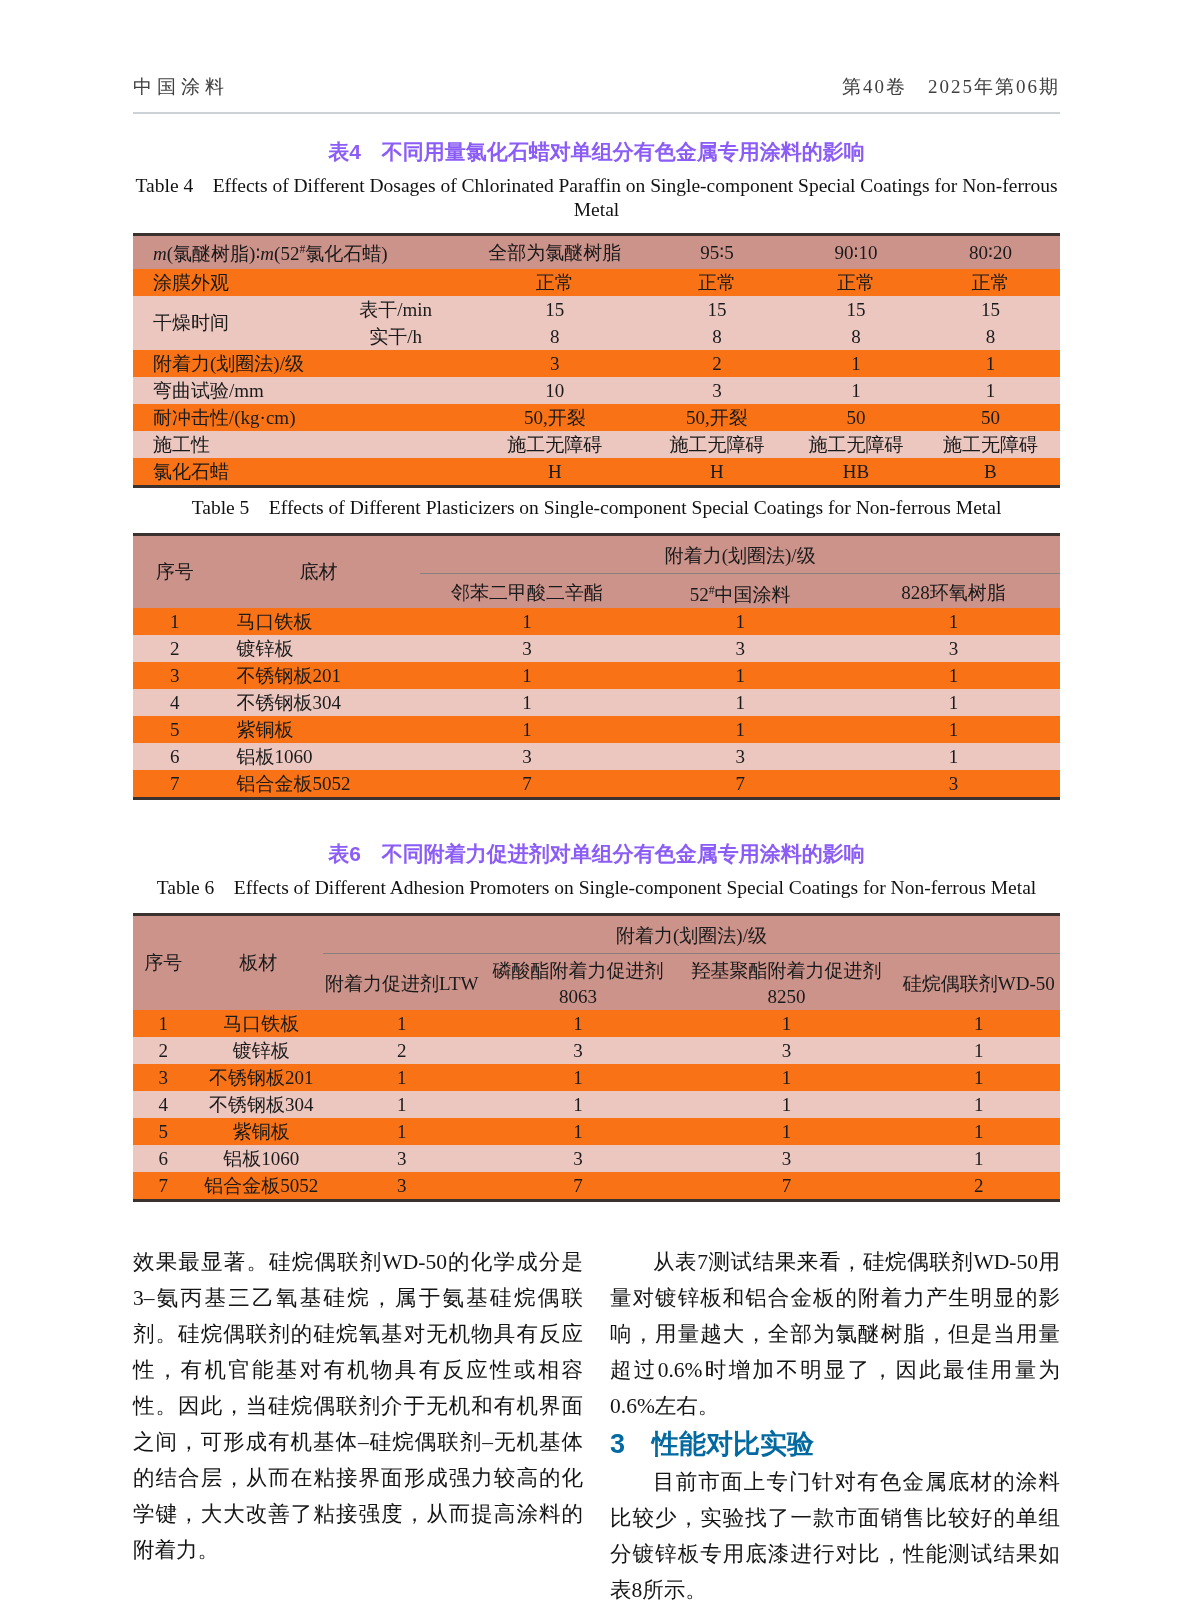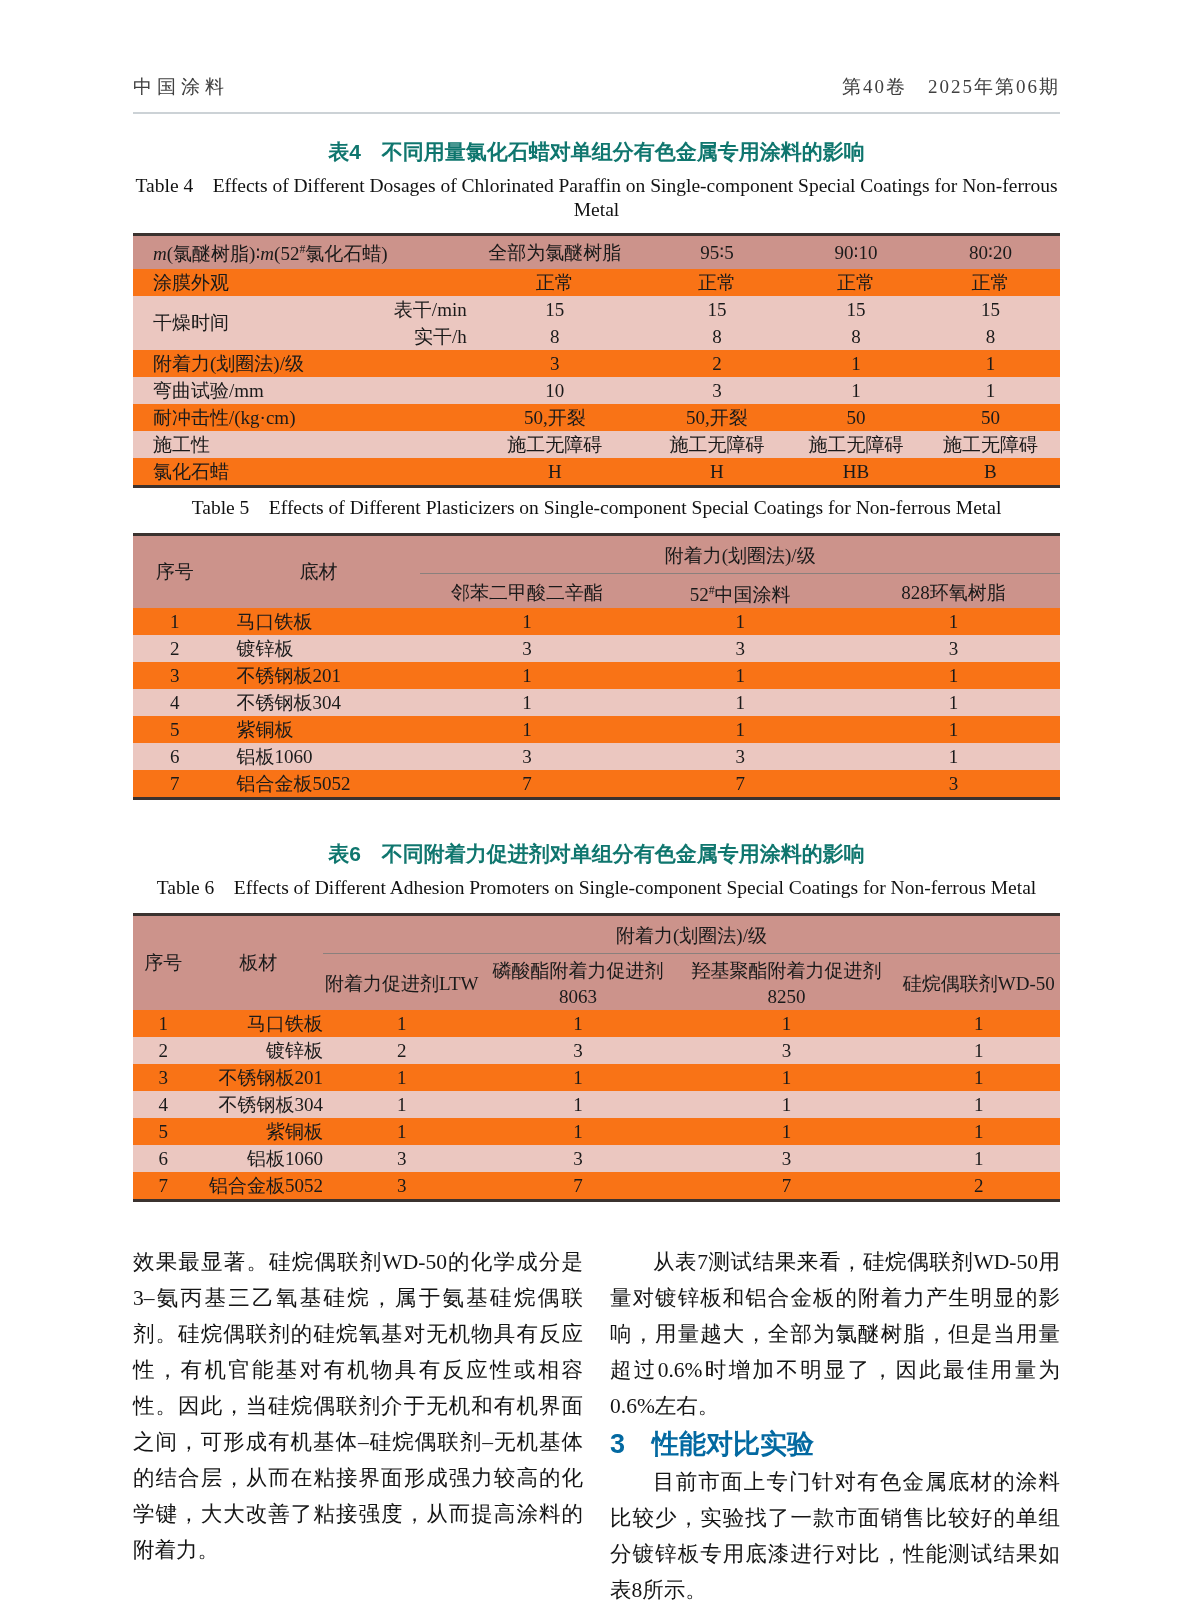--- a/index.html
+++ b/index.html
@@ -9,33 +9,33 @@
 
   
   .phead{display:flex;justify-content:space-between;align-items:flex-end;
          padding-top:74px;padding-bottom:12px;border-bottom:2px solid #ccd2d6;
          color:#404040;font-size:19px;}
   .phead .jname{letter-spacing:5px;}
   .phead .jissue{letter-spacing:2px;}
 
   
   .cap-zh{margin-top:24px;text-align:center;font-family:"Liberation Sans", sans-serif;
-          font-weight:bold;font-size:21px;color:#0f766e;}
+          font-weight:bold;font-size:21px;color:#8b5cf6;}
   .cap-en{margin-top:6px;margin-bottom:12px;text-align:center;font-weight:normal;font-size:19.5px;color:#111;}
 
   
   table{width:100%;border-collapse:collapse;border-spacing:0;
         border-top:3px solid #3b322f;border-bottom:3px solid #3b322f;
         font-size:19px;color:#1a1a1a;}
   td,th{font-weight:normal;padding:0;height:27px;vertical-align:middle;text-align:center;line-height:26px;}
   .hdr{background:#cc938b;}
   .pink{background:#ebc7c0;}
   .white{background:#f97316;}
   .lft{text-align:left;padding-left:20px;}
-  .lft2{text-align:right;padding-left:6px;}
+  .lft2{text-align:center;padding-left:6px;}
   th.group{border-bottom:1.5px solid #8a807d;padding-top:7px;padding-bottom:4px;height:auto;}
   th.sub{padding-top:4px;height:auto;}
   th.span2{height:auto;}
   sup{font-size:0.62em;}
   .t4 .hdr th{height:33px;}
 
   
   .cols{display:flex;gap:27px;margin-top:42px;}
   .col{width:450px;font-size:21.5px;line-height:36px;text-align:justify;color:#141414;}
   .col p{margin:0;text-indent:2em;}

